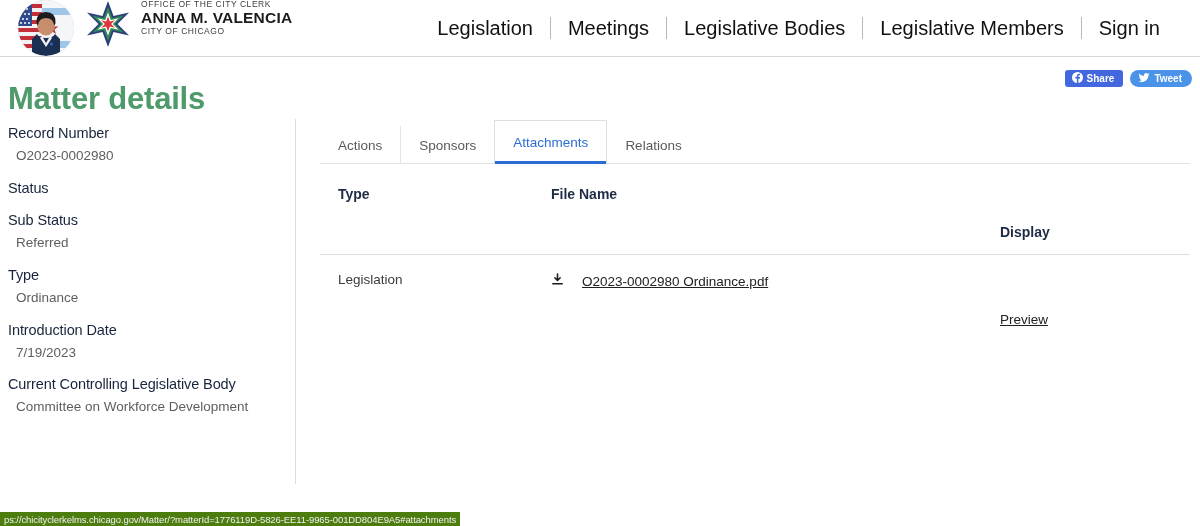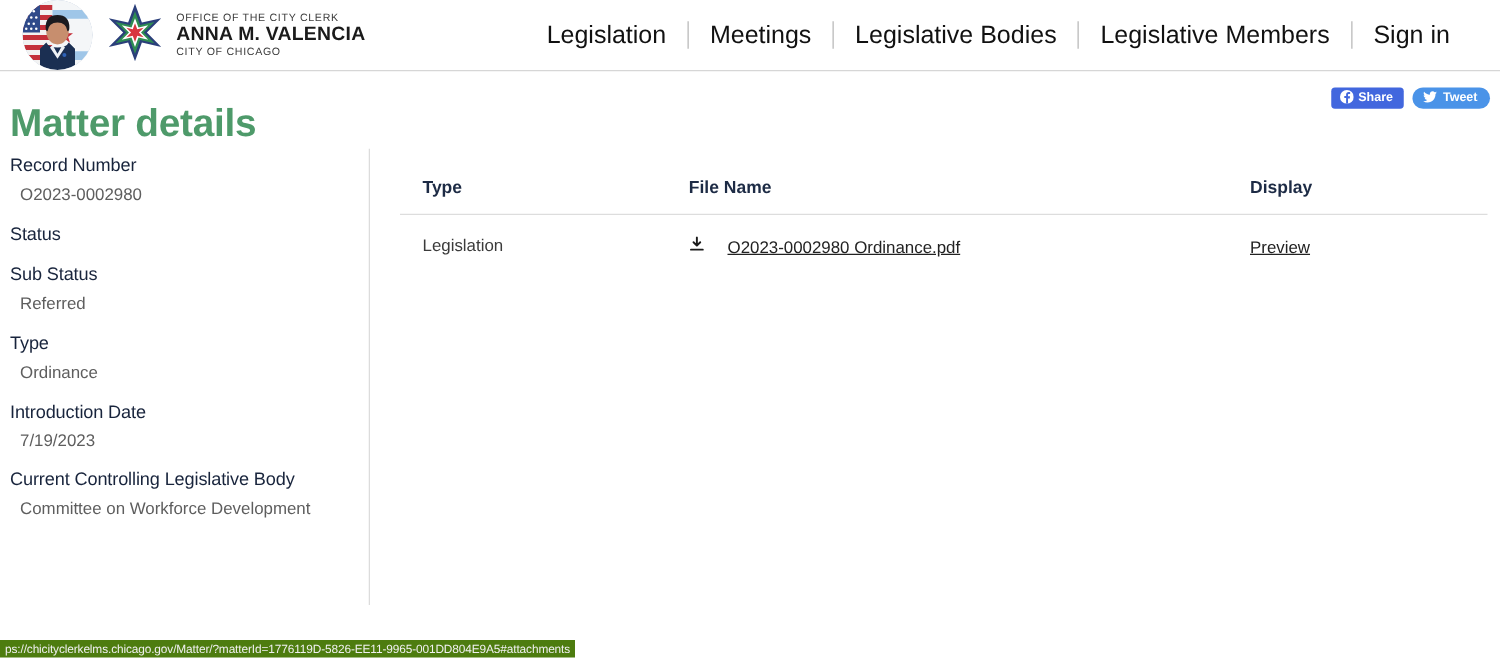--- a/index.html
+++ b/index.html
@@ -13,21 +13,21 @@
 
   
   .header {
     position: relative;
     height: 57px;
     background: #ffffff;
     border-bottom: 1px solid #d6d6d6;
     display: flex;
     align-items: center;
   }
-  .brand { display: flex; align-items: center; padding-left: 18px; }
+  .brand { display: flex; padding-left: 18px; }
 
   .avatar {
     width: 56px; height: 56px;
     border-radius: 50%;
     overflow: hidden;
     flex: 0 0 auto;
     position: relative;
     background: #b9c7d8;
   }
   .avatar .flagbg { position: absolute; inset: 0; }
@@ -182,21 +182,21 @@
     display: flex;
     padding: 0 0 14px 0;
     border-bottom: 1px solid #dddddd;
   }
   .t-row {
     display: flex;
     padding-top: 17px;
   }
   .col-type   { width: 192px; padding-left: 18px; }
   .col-file   { width: 488px; padding-left: 39px; }
-  .col-disp   { width: 180px; }
+  .col-disp   { width: 180px; margin-top: 38px; }
 
   .th {
     font-size: 14px;
     font-weight: bold;
     color: #1d2b45;
   }
   .td {
     font-size: 13.5px;
     color: #3b3b3b;
   }
@@ -365,20 +365,26 @@
       <div class="field-label">Introduction Date</div>
       <div class="field-value">7/19/2023</div>
     </div>
     <div class="field">
       <div class="field-label">Current Controlling Legislative Body</div>
       <div class="field-value">Committee on Workforce Development</div>
     </div>
   </div>
 
   <div class="main">
+    <div class="tabs">
+      <div class="tab">Actions</div>
+      <div class="tab sep-left">Sponsors</div>
+      <div class="tab active">Attachments</div>
+      <div class="tab">Relations</div>
+    </div>
 
     <div class="table">
       <div class="t-head">
         <div class="col-type th">Type</div>
         <div class="col-file th">File Name</div>
         <div class="col-disp th">Display</div>
       </div>
 
       <div class="t-row">
         <div class="col-type td">Legislation</div>

